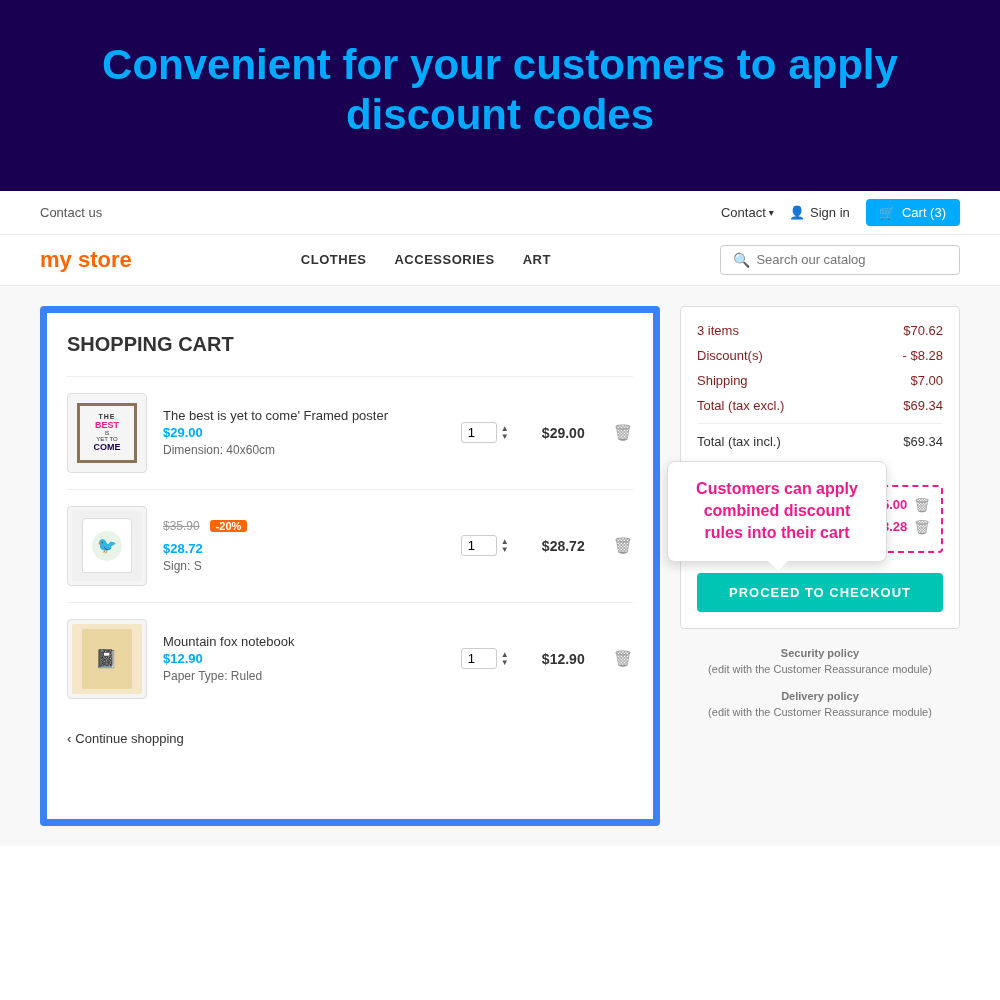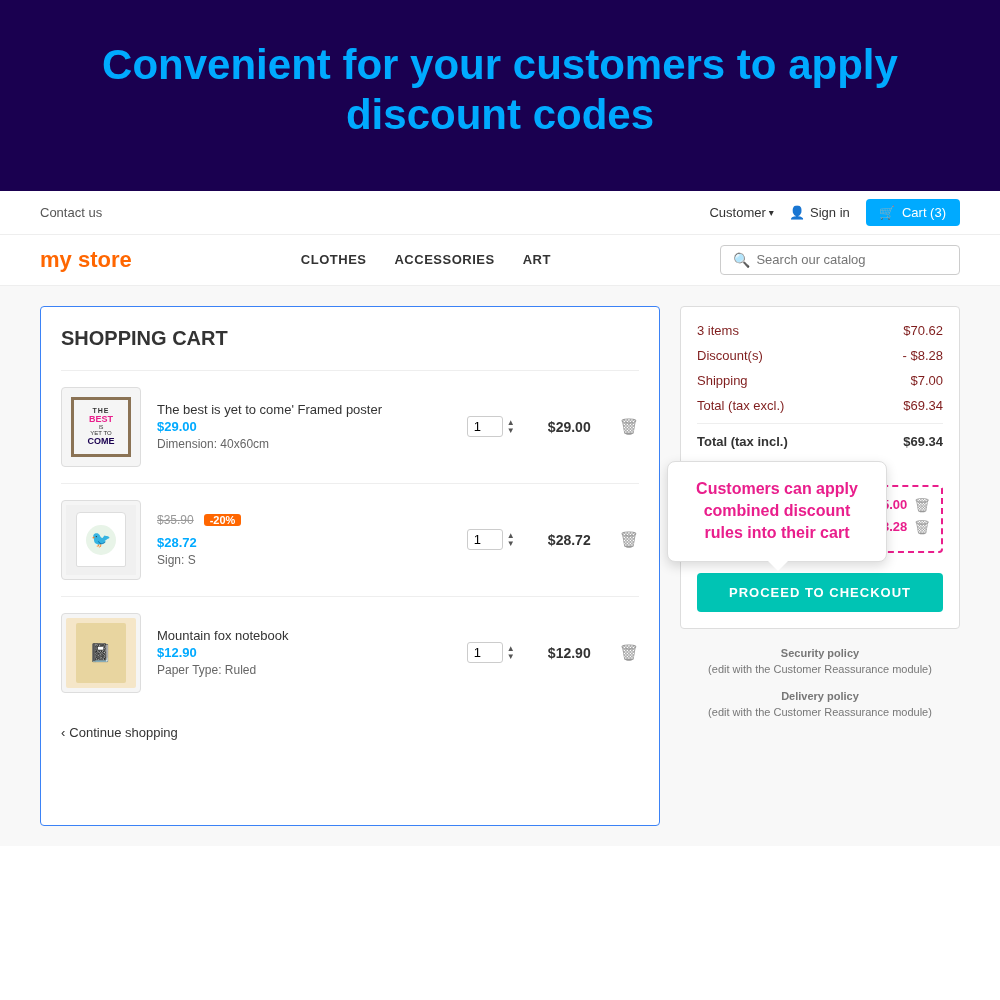--- a/index.html
+++ b/index.html
@@ -76,21 +76,21 @@
       gap: 0;
       padding: 20px 40px;
       background: #f8f8f8;
       min-height: 560px;
     }
 
     
     .cart-section {
       flex: 1;
       background: #fff;
-      border: 1px solid #3b82f6;
+      border: 7px solid #3b82f6;
       border-radius: 4px;
       padding: 20px;
       margin-right: 20px;
     }
     .cart-title { font-size: 20px; font-weight: bold; color: #333; margin-bottom: 20px; }
 
     .cart-item {
       display: flex;
       align-items: center;
       border-top: 1px solid #eee;
@@ -158,21 +158,21 @@
       padding: 16px;
     }
     .summary-row {
       display: flex;
       justify-content: space-between;
       font-size: 13px;
       color: #7f1d1d;
       margin-bottom: 10px;
     }
     .summary-row.bold { font-weight: bold; color: #333; }
-    .summary-row.total { font-weight: bold; color: #333; border-top: 1px solid #eee; padding-top: 10px; }
+    .summary-row.total { font-weight: normal; color: #333; border-top: 1px solid #eee; padding-top: 10px; }
     .summary-taxes { font-size: 12px; color: #777; margin-bottom: 12px; }
     .discount-dashed-box {
       border: 2px dashed #e91e8c;
       border-radius: 4px;
       padding: 10px;
       margin-bottom: 12px;
       position: relative;
     }
     .discount-row {
       display: flex;
@@ -297,21 +297,21 @@
 <body>
 
 <div class="hero-banner">
   <h1 class="hero-title">Convenient for your customers to apply discount codes</h1>
 </div>
 
 <div class="top-bar">
   <div class="top-bar-left">Contact us</div>
   <div class="top-bar-right">
     <div class="lang-select">
-      <span>Customer</span>
+      <span>Contact</span>
     </div>
     <div class="sign-in">
       <span>👤</span>
       <span>Sign in</span>
     </div>
     <button class="cart-btn">
       <span>🛒</span>
       <span>Cart (3)</span>
     </button>
   </div>

